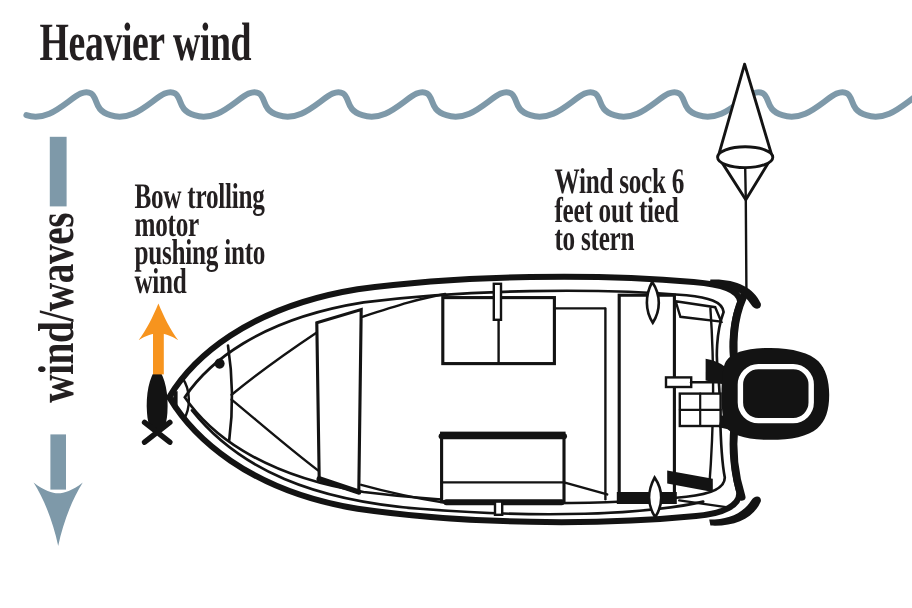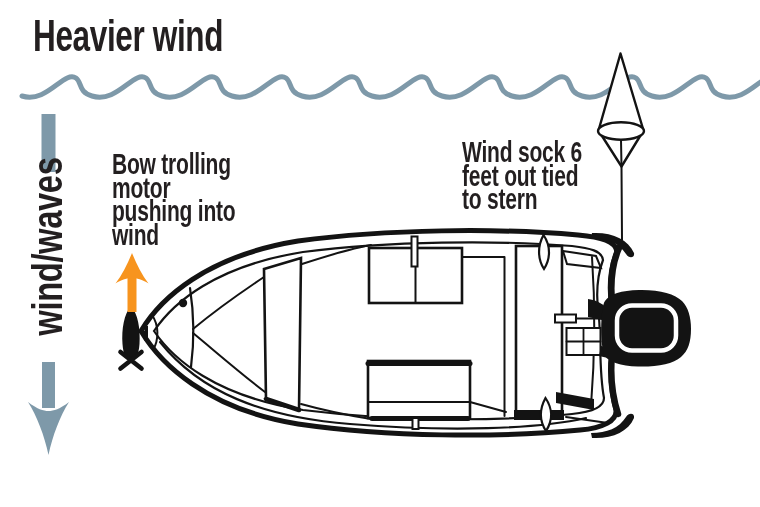--- a/index.html
+++ b/index.html
@@ -1,18 +1,18 @@
 <!DOCTYPE html>
 <html style="--slate: #7E99A9; --orange: #F7941E; --ink: #231F20; --line: #131313; --bg: #FFFFFF;"><head>
 <meta charset="utf-8">
 <style>
   html,body{margin:0;padding:0;background:#fff;}
   .stage{
     position:relative;width:760px;height:507px;overflow:hidden;background:var(--bg,#fff);
-    font-family:Liberation Sans, sans-serif;
+    font-family:Liberation Serif, serif;
   }
   .stage svg{position:absolute;left:0;top:0;}
   
   .ln{stroke:var(--line);fill:none;stroke-linecap:round;}
   .fw{stroke:var(--line);fill:#fff;}
   .fb{fill:var(--line);stroke:none;}
   .slate{fill:var(--slate);stroke:none;}
   .orange{fill:var(--orange);stroke:none;}
   .wave{stroke:var(--slate);fill:none;stroke-linecap:round;}
   

